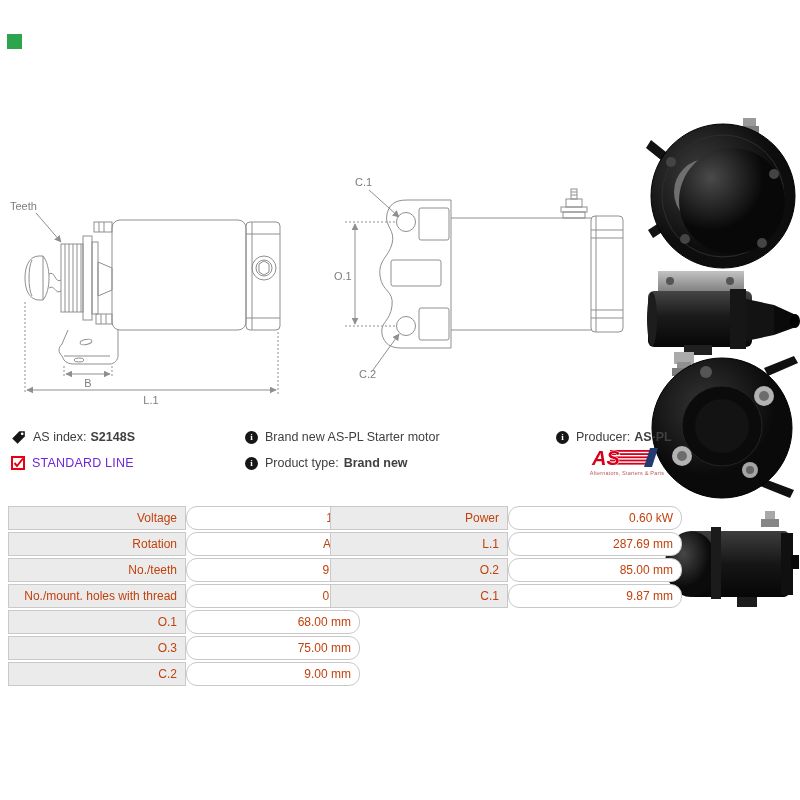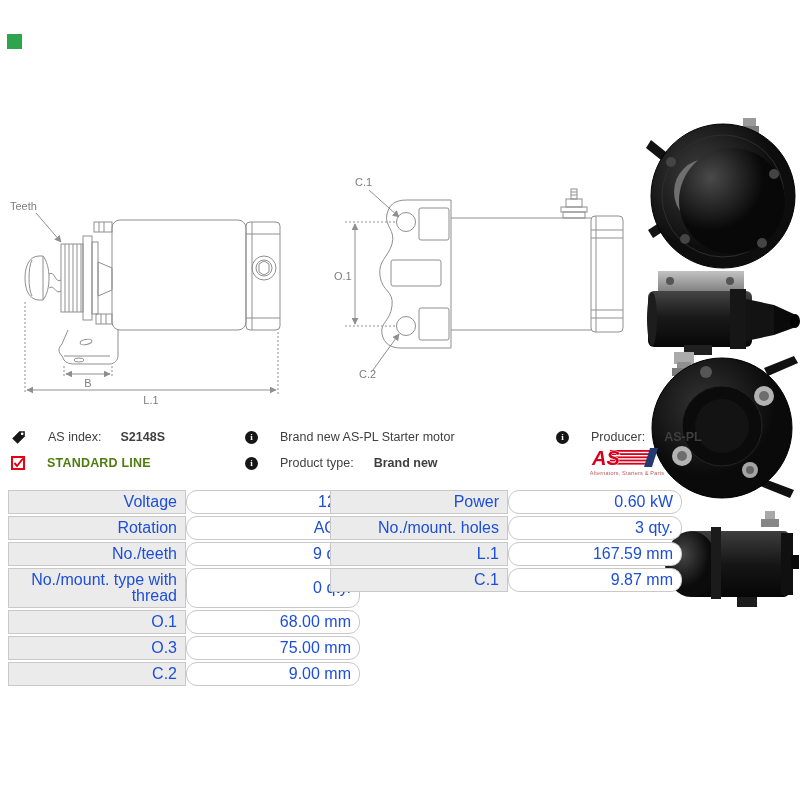--- a/index.html
+++ b/index.html
@@ -11,33 +11,33 @@
   
   .drawL{left:6px;top:196px;width:288px;height:214px;}
   .drawR{left:333px;top:172px;width:300px;height:228px;}
   svg text.dim{font-family:"Liberation Sans",sans-serif;font-size:11px;fill:#7d7d7d;stroke:none;}
   
   .photo1{left:643px;top:112px;width:157px;height:162px;}
   .photo2{left:646px;top:265px;width:154px;height:94px;}
   .photo3{left:646px;top:350px;width:152px;height:152px;}
   .photo4{left:653px;top:503px;width:147px;height:118px;}
   
-  .info-line{height:16px;font-size:12.5px;display:flex;align-items:center;gap:22px;white-space:nowrap;}
+  .info-line{height:16px;font-size:12.5px;display:flex;align-items:center;gap:7px;white-space:nowrap;}
   .b{font-weight:bold;}
-  .red{color:#4d7c0f;font-weight:bold;letter-spacing:.2px;}
+  .red{color:#6d28d9;font-weight:normal;letter-spacing:.2px;}
   .info-icon{width:13px;height:13px;border-radius:50%;background:#161616;color:#fff;
              display:inline-flex;align-items:center;justify-content:center;
              font-size:9px;font-weight:bold;font-family:"Liberation Serif",serif;flex:0 0 13px;}
   
   .logo-box{left:588px;top:447px;width:78px;height:22px;}
   .logo-tagline{left:580px;top:470px;width:94px;font-size:5.5px;color:#b9595a;text-align:center;
                 letter-spacing:.2px;white-space:nowrap;}
   
-  table.spec{position:absolute;top:488px;border-collapse:separate;border-spacing:0 2px;
-             table-layout:fixed;font-size:16px;color:#1d4ed8;}
+  table.spec{position:absolute;top:504px;border-collapse:separate;border-spacing:0 2px;
+             table-layout:fixed;font-size:12px;color:#c2410c;}
   table.spec.left{left:8px;width:316px;}
   table.spec.right{left:330px;width:316px;}
   table.spec td{border:1px solid #c9c9c9;padding:3px 8px;text-align:right;
                 vertical-align:middle;line-height:16px;overflow:hidden;}
   td.lbl{background:#ebebeb;width:160px;border-right:none;}
   td.val{background:#ffffff;width:156px;border-radius:11px;}
 </style>
 </head>
 <body>
 
@@ -304,21 +304,21 @@
         <td class="lbl">Rotation</td>
         <td class="val">ACW</td>
       </tr>
 
       <tr>
         <td class="lbl">No./teeth</td>
         <td class="val">9 qty.</td>
       </tr>
 
       <tr>
-        <td class="lbl">No./mount. type with thread</td>
+        <td class="lbl">No./mount. holes with thread</td>
         <td class="val">0 qty.</td>
       </tr>
 
       <tr>
         <td class="lbl">O.1</td>
         <td class="val">68.00 mm</td>
       </tr>
 
       <tr>
         <td class="lbl">O.3</td>
@@ -334,30 +334,30 @@
 
 <table class="spec right">
   <tbody>
 
       <tr>
         <td class="lbl">Power</td>
         <td class="val">0.60 kW</td>
       </tr>
 
 
-      <tr>
-        <td class="lbl">No./mount. holes</td>
-        <td class="val">3 qty.</td>
-      </tr>
 
       <tr>
         <td class="lbl">L.1</td>
-        <td class="val">167.59 mm</td>
-      </tr>
-
+        <td class="val">287.69 mm</td>
+      </tr>
+
+      <tr>
+        <td class="lbl">O.2</td>
+        <td class="val">85.00 mm</td>
+      </tr>
 
       <tr>
         <td class="lbl">C.1</td>
         <td class="val">9.87 mm</td>
       </tr>
 
     </tbody>
 </table>
 
 </body></html>

